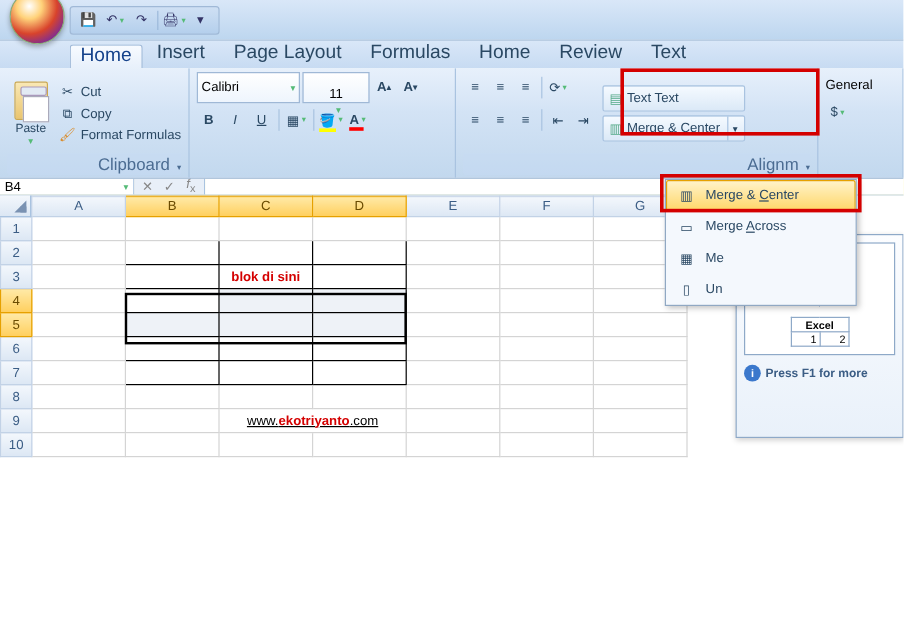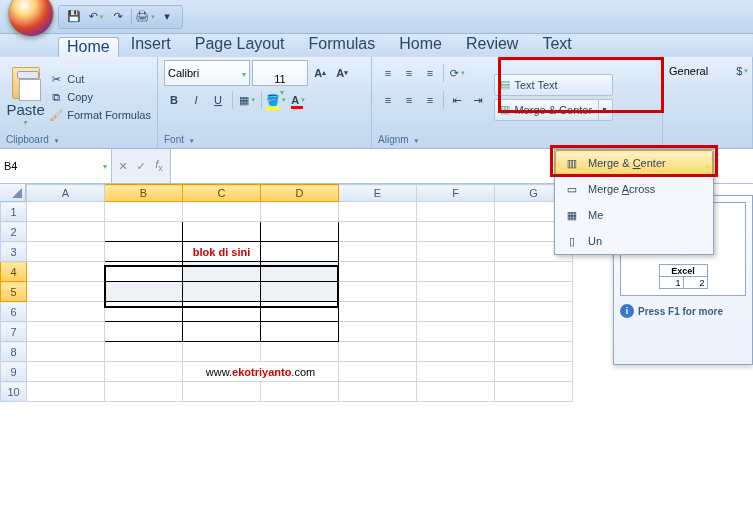--- a/index.html
+++ b/index.html
@@ -15,28 +15,28 @@
   
   .tabs { background: linear-gradient(#d9e7f8,#c7dbf2); display: flex; align-items: flex-end; height: 23px; padding-left: 58px; }
   .tab { padding: 3px 12px 4px 12px; color: #2a4863; cursor: pointer; font-size: 16px; }
   .tab.active { background: linear-gradient(#f8fbff,#e7f0fb); border: 1px solid #9fb8d6; border-bottom: none; border-radius: 3px 3px 0 0; color: #15428b; }
   .tab-highlight { border: 3px solid #d40000; padding: 0px 8px 1px 8px; }
 
   
   .ribbon { background: linear-gradient(#e7f0fb,#d3e3f5 40%,#c2d8ee); height: 92px; display: flex; border-bottom: 1px solid #9fb8d6; position: relative; }
   .group { border-right: 1px solid #a9c3e0; padding: 4px 6px 2px 6px; display: flex; flex-direction: column; position: relative; }
   .group-body { flex: 1; display: flex; }
-  .group-label { text-align: left; color: #4b6c92; font-size: 10px; padding: 1px 0; background: rgba(200,220,245,.3); border-radius: 0 0 2px 2px; }
+  .group-label { text-align: right; color: #4b6c92; font-size: 14px; padding: 1px 0; background: rgba(200,220,245,.3); border-radius: 0 0 2px 2px; }
   .group-label::after { content:" ▾"; font-size:7px; color:#4b6c92; margin-left:4px;}
 
   .paste-col { display: flex; flex-direction: column; align-items: center; justify-content: center; width: 42px; }
   .paste-icon { width: 28px; height: 32px; background: linear-gradient(#f9e8b4,#eac56f); border: 1px solid #cda84d; border-radius: 2px; position: relative; }
   .paste-icon::before { content:""; position:absolute; top:3px; left:4px; width:20px; height:6px; background:#e2eaf4; border:1px solid #a9b; border-radius:2px;}
   .paste-icon::after  { content:""; position:absolute; top:11px; left:6px; width:20px; height:20px; background:#fff; border:1px solid #aab; }
-  .paste-label { color:#2a4863; font-size:15px; margin-top:2px; }
+  .paste-label { color:#2a4863; font-size:10px; margin-top:2px; }
 
   .clip-col { display: flex; flex-direction: column; gap: 4px; margin-left: 4px; justify-content:center; }
   .clip-item { display: flex; align-items: center; gap: 4px; color:#2a4863; white-space:nowrap; font-size:11px;}
   .cb-icon { width:14px; height:14px; display:inline-flex; align-items:center; justify-content:center; font-size:11px; }
 
   .font-group .row { display:flex; align-items:center; gap:2px; height: 24px;}
   .font-group .row select, .font-group .row .combo { height:20px; border:1px solid #9fb8d6; background:linear-gradient(#fff,#eef5fd); font-size:11px; padding:12px 3px;align-items:center; }
   .combo { display:flex; align-items:center; justify-content:space-between; }
   .combo span.drop::after{content:"▾"; color:#5b7; font-size:8px; margin-left:4px;}
   .font-name { width: 86px; }
@@ -56,21 +56,21 @@
 
   
   .merge-menu { position:absolute; left:554px; top:149px; width:160px; background:#f4f8fd; border:1px solid #90a8c3; box-shadow:2px 2px 5px rgba(0,0,0,.25); z-index:5; }
   .merge-menu .mi { display:flex; align-items:center; gap:6px; padding:3px 6px; color:#2a4863; border:1px solid transparent; }
   .merge-menu .mi .mi-icon{ width:20px; height:18px; display:flex; align-items:center; justify-content:center; }
   .merge-menu .mi.hover { background:linear-gradient(#fff3c9,#ffd76a); border:1px solid #e6a100; border-radius:2px; }
   .merge-menu .mi u { text-decoration: underline; }
   .merge-menu-highlight { position:absolute; left:550px; top:145px; width:168px; height:32px; border:3px solid #d40000; z-index:6; pointer-events:none; }
 
   
-  .fxbar { height:35px; display:flex; align-items:stretch; border-bottom:1px solid #a9c3e0; background:#fef9c3; }
+  .fxbar { height:14px; display:flex; align-items:stretch; border-bottom:1px solid #a9c3e0; background:#fef9c3; }
   .namebox { width:112px; display:flex; align-items:center; justify-content:space-between; padding:0 4px; border-right:1px solid #a9c3e0; background:#fff; color:#000; }
   .namebox::after{content:"▾"; font-size:8px; color:#5b7;}
   .fxctl { display:flex; align-items:center; gap:2px; padding:0 3px; border-right:1px solid #a9c3e0; background:#e8eff8; }
   .fxctl span { color:#888; width:16px; text-align:center; }
   .fxinput { flex:1; background:#fff; }
 
   
   .grid { position:relative; background:#fff; }
   .corner { position:absolute; left:0; top:0; width:26px; height:18px; background:linear-gradient(#f3f7fc,#dce7f4); border-right:1px solid #a9c3e0; border-bottom:1px solid #a9c3e0; }
   .corner::after{content:""; position:absolute; right:3px; bottom:3px; border:5px solid transparent; border-bottom-color:#7a92b2; border-right-color:#7a92b2;}
@@ -84,21 +84,21 @@
   
   .selcell { background:#eef2f7; }
   
   .outer-border-top { border-top:2px solid #000 !important; }
   .outer-border-bottom { border-bottom:2px solid #000 !important; }
   .outer-border-left { border-left:2px solid #000 !important; }
   .outer-border-right { border-right:2px solid #000 !important; }
   .inner-border { border:1px solid #000 !important; }
 
   .annotation { color:#d40000; font-weight:bold; text-align:center; font-size:13px; }
-  .watermark { color:#000; font-size:13px; text-align:center; }
+  .watermark { color:#000; font-size:13px; text-align:center;text-decoration:underline; }
   .watermark .red { color:#d40000; font-weight:bold; }
 
   
   .tooltip { position:absolute; right:0; top:195px; width:140px; height:170px; background:linear-gradient(#fcfdff,#e9f1fa); border:1px solid #8ea9c8; box-shadow:0 2px 5px rgba(0,0,0,.2); padding:6px; z-index:4; }
   .tt-diagram { background:#fff; border:1px solid #8ea9c8; padding:6px; display:flex; flex-direction:column; align-items:center; gap:4px; }
   .tt-table { border-collapse:collapse; font-size:9px; }
   .tt-table td { border:1px solid #8ea9c8; width:24px; height:12px; text-align:right; padding:0 2px; }
   .tt-table td.lbl { text-align:left; font-weight:bold; }
   .tt-arrow { font-size:18px; color:#2a63ad; }
   .tt-foot { margin-top:8px; color:#3b5d85; font-size:10px; display:flex; align-items:center; gap:4px; }
@@ -187,21 +187,20 @@
         <span class="btn split">▦</span>
         <span style="width:1px;height:18px;background:#a9c3e0;margin:0 2px"></span>
         <span class="btn split">
             <span style="position:relative">🪣<span style="position:absolute;left:0;bottom:-3px;width:14px;height:3px;background:#ffff00"></span></span>
           </span>
         <span class="btn split">
             <span style="position:relative;font-weight:bold">A<span style="position:absolute;left:0;bottom:-3px;width:12px;height:3px;background:#ff0000"></span></span>
           </span>
       </div>
     </div>
-    <div class="group-label">Font</div>
   </div>
 
   <div class="group align-group" style="width:302px; position:relative">
     <div class="group-body">
       <div style="display:flex;flex-direction:column;gap:3px">
         <div class="row">
           <span class="btn">≡</span>
           <span class="btn">≡</span>
           <span class="btn">≡</span>
           <span style="width:1px;height:18px;background:#a9c3e0;margin:0 2px"></span>
@@ -226,21 +225,21 @@
           <span>Merge &amp; Center</span>
           <span class="caret">▾</span>
         </div>
       </div>
     </div>
     <div class="group-label">Alignm</div>
     <div class="merge-wrap-highlight"></div>
   </div>
 
   <div class="group num-group" style="flex:1">
-    <div class="group-body" style="flex-direction:row;gap:3px">
+    <div class="group-body" style="flex-direction:column;gap:3px">
       <div class="combo" style="width:60px;height:20px">
           <span>General</span>
         </div>
       <div class="row">
         <span class="btn split">$</span>
       </div>
     </div>
   </div>
 
 </div>

